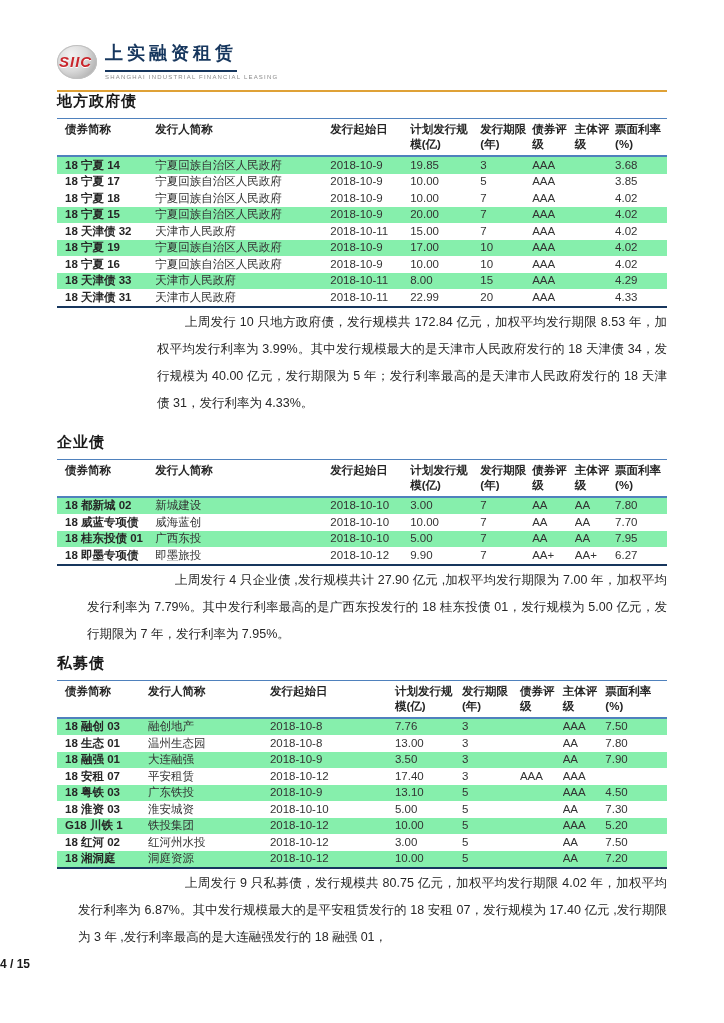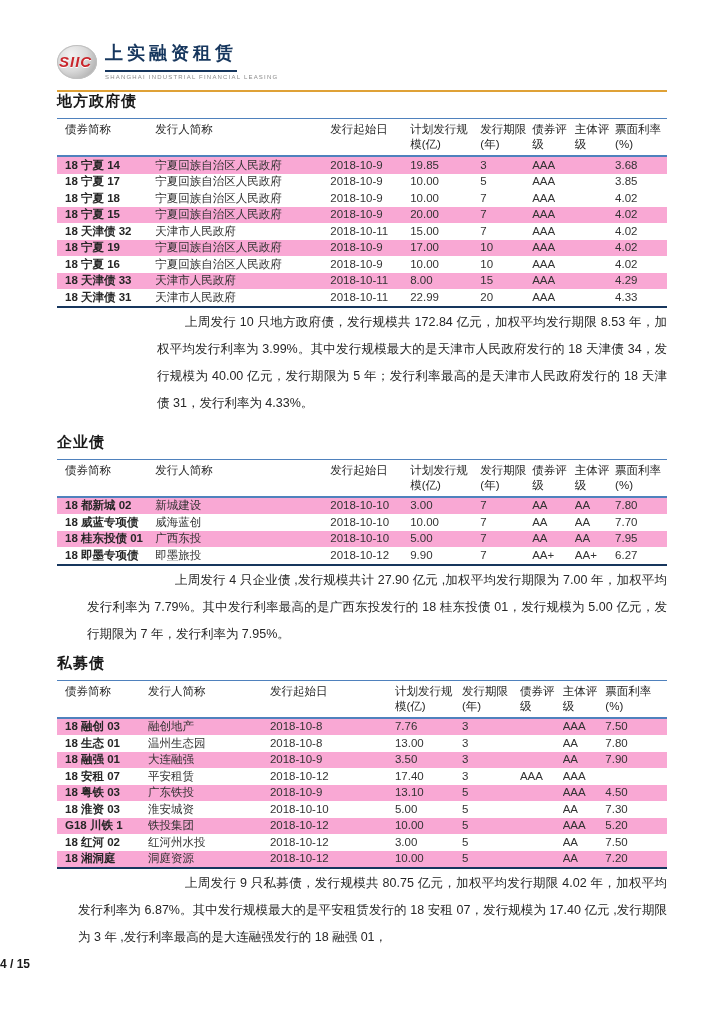--- a/index.html
+++ b/index.html
@@ -42,31 +42,31 @@
 
   table.bond {
     width:100%; border-collapse:collapse; table-layout:fixed;
     margin-top:7px;
     border-top:1px solid #4f81bd;
     border-bottom:2px solid #17365d;
     font-size:11.5px;
   }
   table.bond thead tr { border-bottom:2px solid #4f81bd; }
   table.bond th {
-    text-align:left; vertical-align:top; font-weight:normal; color:#262626;
+    text-align:left; vertical-align:top; font-weight:bold; color:#262626;
     padding:3px 4px 3px 0; line-height:15px;
   }
   table.bond td {
     text-align:left; vertical-align:middle; color:#333333;
     padding:1.5px 4px 1.5px 0; line-height:13.5px; height:16.5px;
     white-space:nowrap; overflow:hidden;
   }
   table.bond th:first-child, table.bond td:first-child { padding-left:8px; }
   table.bond td:first-child { font-weight:bold; color:#262626; }
-  table.bond tr.band { background:#f9a8d4; }
+  table.bond tr.band { background:#86efac; }
 
   
   table.cols-a th:nth-child(1){width:16.1%} table.cols-a th:nth-child(2){width:28.7%}
   table.cols-a th:nth-child(3){width:13.1%} table.cols-a th:nth-child(4){width:11.5%}
   table.cols-a th:nth-child(5){width:8.5%}  table.cols-a th:nth-child(6){width:7.0%}
   table.cols-a th:nth-child(7){width:6.6%}  table.cols-a th:nth-child(8){width:8.5%}
   
   table.cols-b th:nth-child(1){width:14.9%} table.cols-b th:nth-child(2){width:20.0%}
   table.cols-b th:nth-child(3){width:20.5%} table.cols-b th:nth-child(4){width:11.0%}
   table.cols-b th:nth-child(5){width:9.5%}  table.cols-b th:nth-child(6){width:7.0%}

